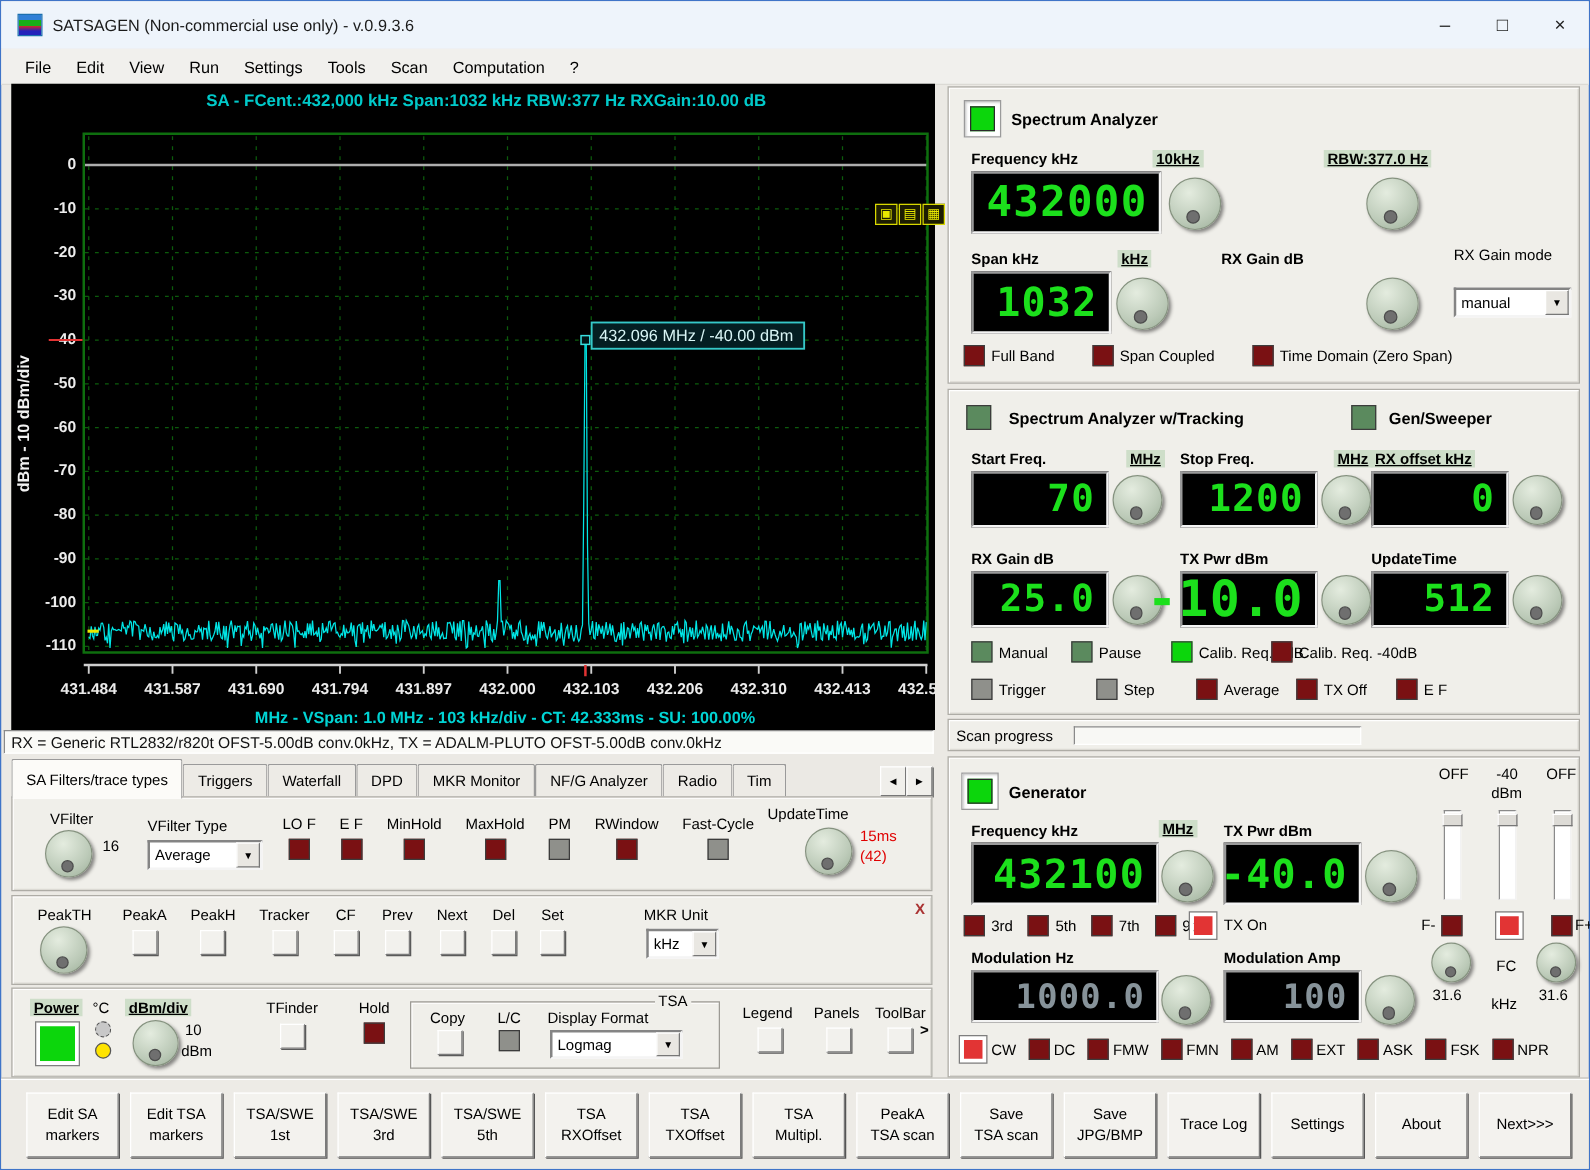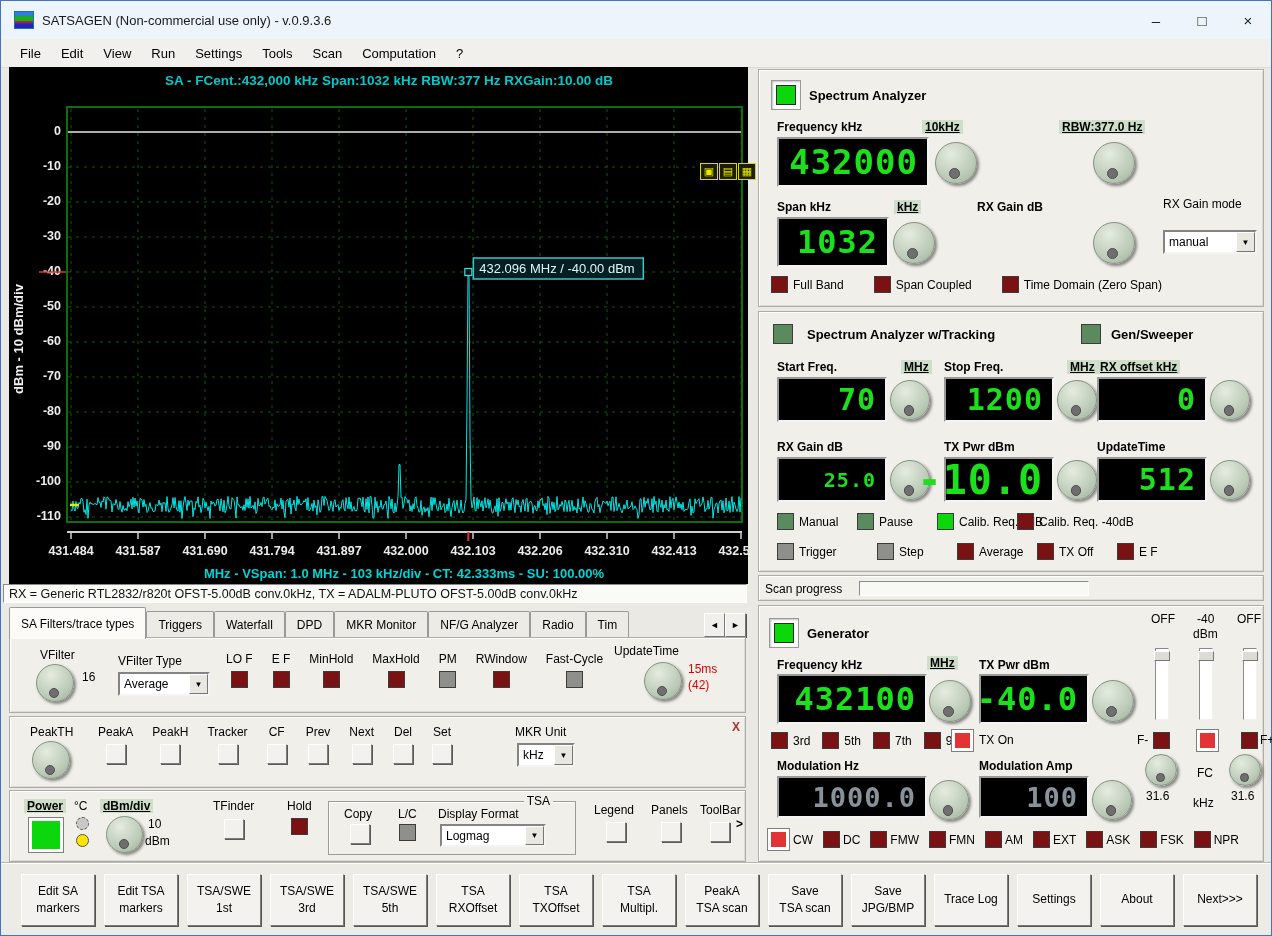--- a/index.html
+++ b/index.html
@@ -399,21 +399,21 @@
         <span>1200</span>
       </div>
     <span class="knob" style="left:298px;top:68px;width:38px;height:38px"></span>
     <div class="lcd" style="left:338px;top:65px;width:110px;height:45px;font-size:30px">
         <span>0</span>
       </div>
     <span class="knob" style="left:451px;top:68px;width:38px;height:38px"></span>
     <span class="abs lbl b" style="left:18px;top:128px">RX Gain dB</span>
     <span class="abs lbl b" style="left:185px;top:128px">TX Pwr dBm</span>
     <span class="abs lbl b" style="left:338px;top:128px">UpdateTime</span>
-    <div class="lcd" style="left:18px;top:145px;width:110px;height:45px;font-size:20px">
+    <div class="lcd" style="left:18px;top:145px;width:110px;height:45px;font-size:30px">
         <span>25.0</span>
       </div>
     <span class="knob" style="left:131px;top:148px;width:38px;height:38px"></span>
     <div class="lcd" style="left:185px;top:145px;width:110px;height:45px;font-size:40px">
         <span>-10.0</span>
       </div>
     <span class="knob" style="left:298px;top:148px;width:38px;height:38px"></span>
     <div class="lcd" style="left:338px;top:145px;width:110px;height:45px;font-size:30px">
         <span>512</span>
       </div>

